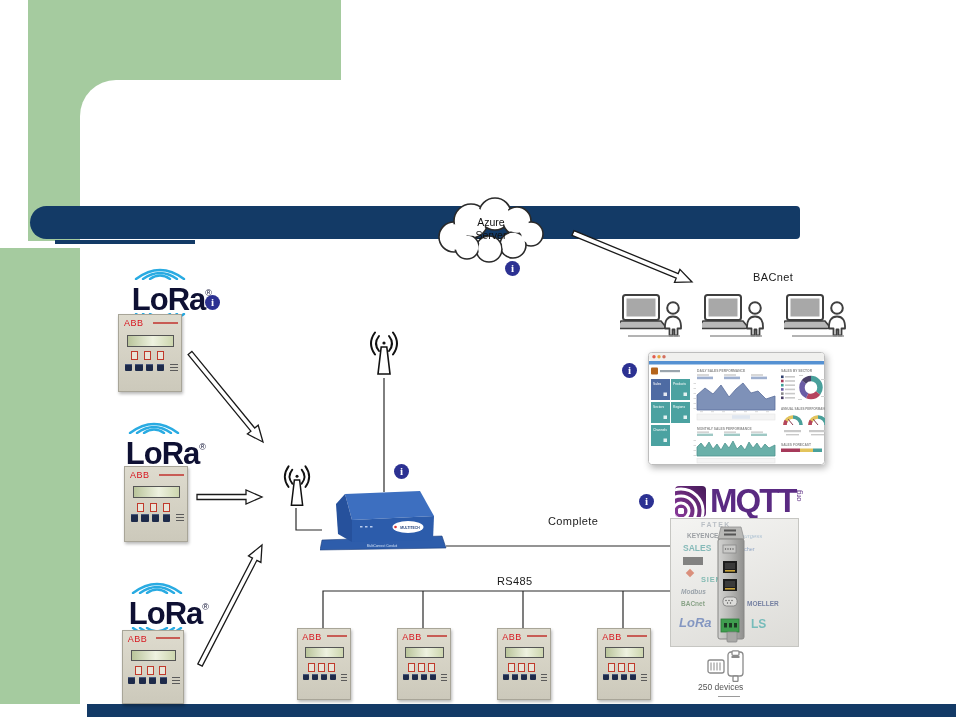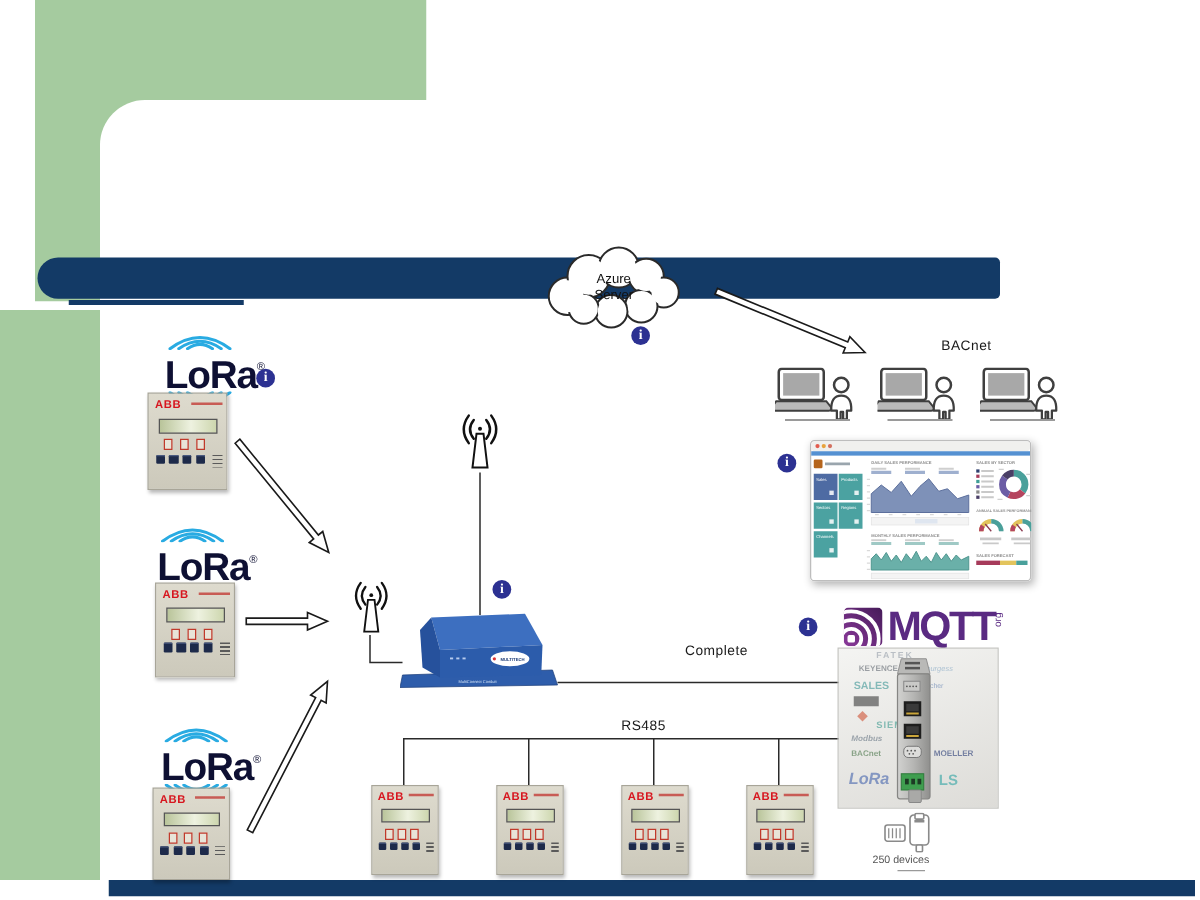--- a/index.html
+++ b/index.html
@@ -25,21 +25,21 @@
   .lbl{color:#1a1a1a;font-size:11px;letter-spacing:.4px}
 
   
   .lora{width:104px;text-align:right}
   .lora .word{font-size:31px;font-weight:800;color:#0e1033;letter-spacing:-1px;line-height:26px}
   .lora .word sup{font-size:9px;font-weight:400;vertical-align:14px;letter-spacing:0}
   .lora svg{margin:0 auto}
 
   
   .meter{background:linear-gradient(#dedbce,#ccc9bb);border:1px solid #a8a598;box-shadow:1px 2px 3px rgba(0,0,0,.28)}
-  .meter .abb{position:absolute;left:8%;top:4%;color:#d7161f;font-weight:700;font-size:9px;letter-spacing:.5px}
+  .meter .abb{position:absolute;left:8%;top:4%;color:#d7161f;font-weight:400;font-size:9px;letter-spacing:.5px}
   .meter .mtitle{position:absolute;right:5%;top:9%;width:40%;height:2px;background:#c4453f;opacity:.85}
   .meter .lcd{position:absolute;left:13%;top:26%;width:72%;height:13%;
               background:linear-gradient(90deg,#b9c49a,#eef2e0 55%,#cdd6ae);border:1px solid #555}
   .meter .leds{position:absolute;left:20%;top:48%;width:52%;display:flex;justify-content:space-between}
   .meter .leds i{width:5px;height:7px;border:1px solid #c0392b;background:#e8e4d8;display:block}
   .meter .btns{position:absolute;left:9%;top:64%;width:64%;display:flex;justify-content:space-between}
   .meter .btns b{width:18%;aspect-ratio:1/1;background:#1d2a4a;display:block;border-radius:1px;box-shadow:inset 0 1px 0 #4a5a80}
   .meter .side{position:absolute;right:5%;top:64%;width:13%;height:13%;
                background:repeating-linear-gradient(#5a5a5a 0 1px,transparent 1px 3.2px)}
 

